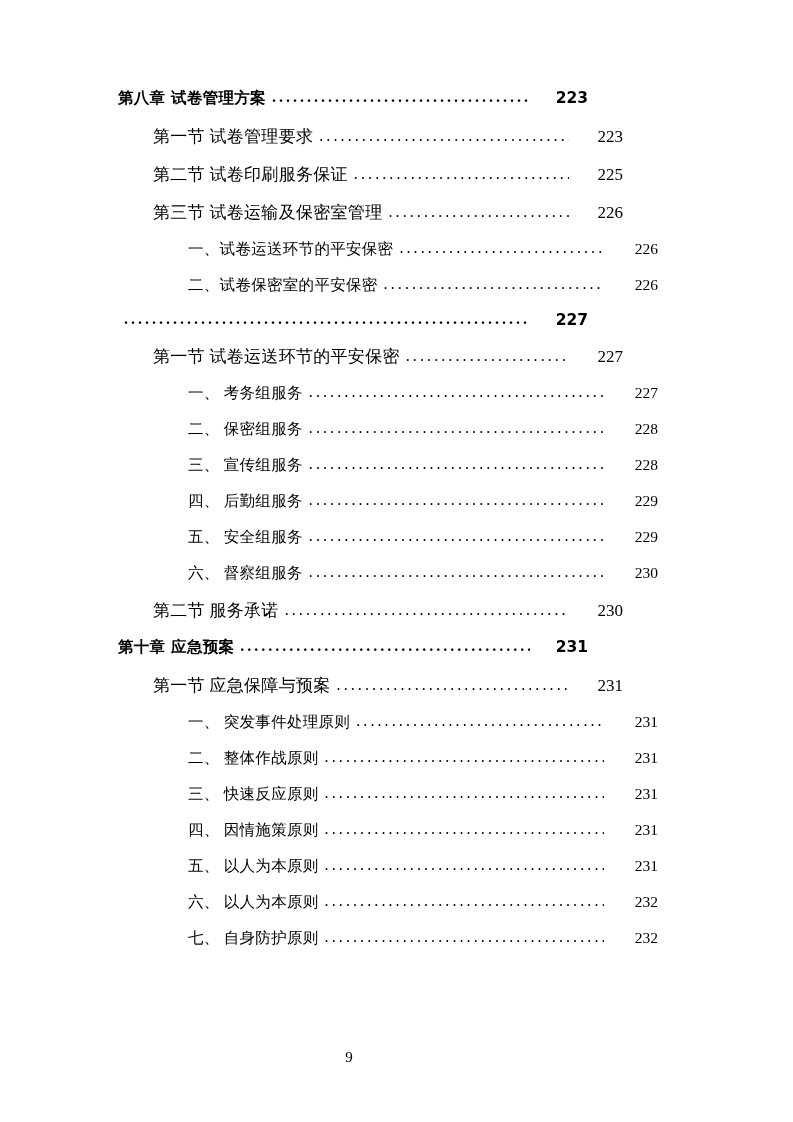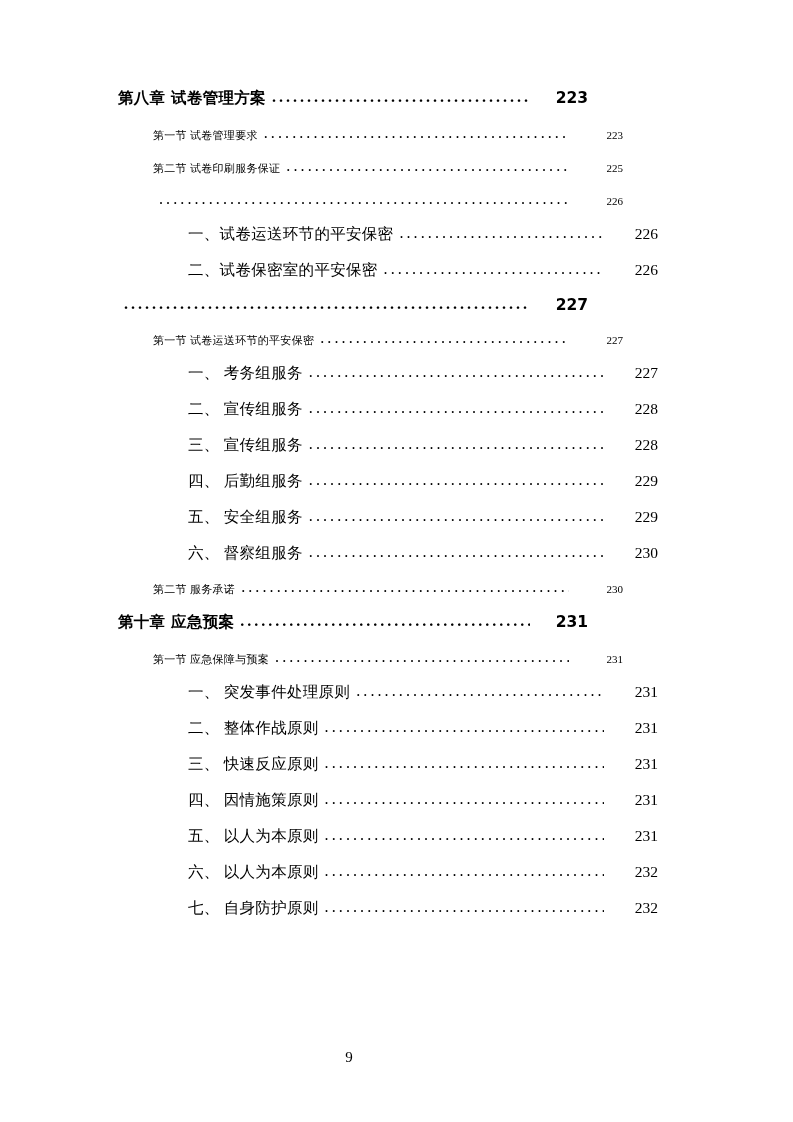--- a/index.html
+++ b/index.html
@@ -74,21 +74,21 @@
     margin-bottom: 16px;
   }
 
   
   .lvl-2 {
     margin-left: 35px;
     margin-bottom: 15px;
   }
   .lvl-2 .toc-label,
   .lvl-2 .page-num {
-    font-size: 11px;
+    font-size: 17px;
   }
 
   
   .lvl-3 {
     margin-left: 70px;
     margin-bottom: 15px;
   }
   .lvl-3 .toc-label,
   .lvl-3 .page-num {
     font-size: 15.5px;
@@ -118,20 +118,21 @@
         <span class="toc-label">第一节  试卷管理要求</span>
         <span class="leader">...............................................................................</span>
         <span class="page-num">223</span>
       </div>
       <div class="toc-entry lvl-2">
         <span class="toc-label">第二节  试卷印刷服务保证</span>
         <span class="leader">...............................................................................</span>
         <span class="page-num">225</span>
       </div>
       <div class="toc-entry lvl-2">
+        <span class="toc-label">第三节  试卷运输及保密室管理</span>
         <span class="leader">...............................................................................</span>
         <span class="page-num">226</span>
       </div>
       <div class="toc-entry lvl-3">
         <span class="toc-label">一、试卷运送环节的平安保密</span>
         <span class="leader">...............................................................................</span>
         <span class="page-num">226</span>
       </div>
       <div class="toc-entry lvl-3">
         <span class="toc-label">二、试卷保密室的平安保密</span>
@@ -146,21 +147,21 @@
         <span class="toc-label">第一节  试卷运送环节的平安保密</span>
         <span class="leader">...............................................................................</span>
         <span class="page-num">227</span>
       </div>
       <div class="toc-entry lvl-3">
         <span class="toc-label">一、 考务组服务</span>
         <span class="leader">...............................................................................</span>
         <span class="page-num">227</span>
       </div>
       <div class="toc-entry lvl-3">
-        <span class="toc-label">二、 宣传组服务</span>
+        <span class="toc-label">二、 保密组服务</span>
         <span class="leader">...............................................................................</span>
         <span class="page-num">228</span>
       </div>
       <div class="toc-entry lvl-3">
         <span class="toc-label">三、 宣传组服务</span>
         <span class="leader">...............................................................................</span>
         <span class="page-num">228</span>
       </div>
       <div class="toc-entry lvl-3">
         <span class="toc-label">四、 后勤组服务</span>

